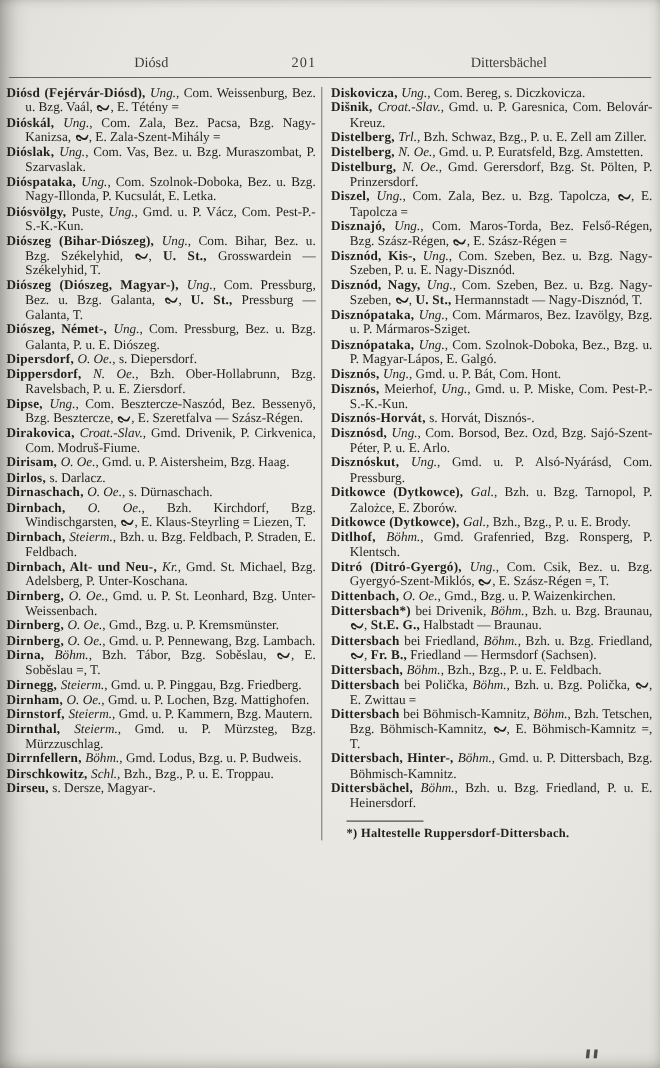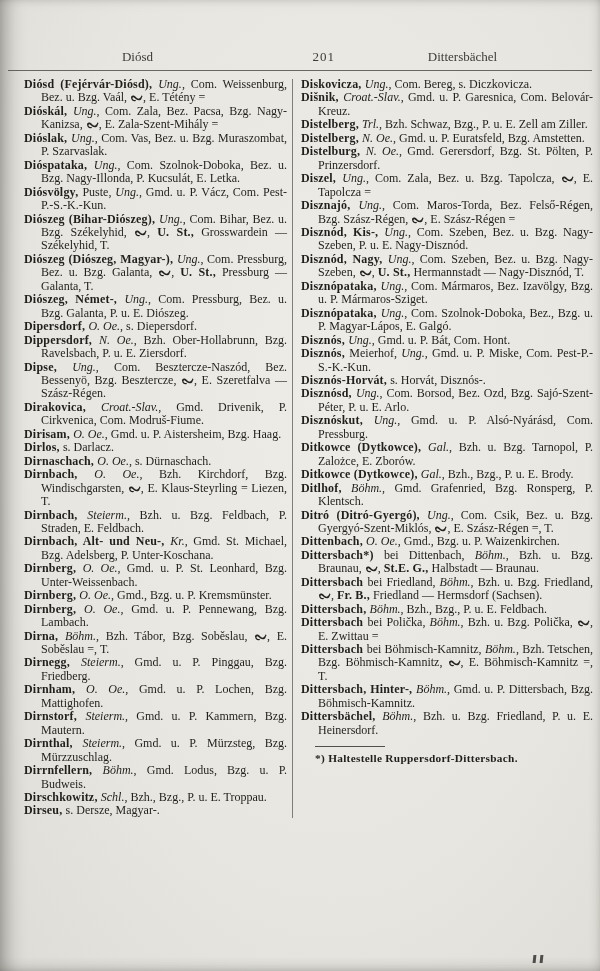--- a/index.html
+++ b/index.html
@@ -17,24 +17,24 @@
     overflow:hidden;
     font-family:"Liberation Serif","DejaVu Serif",serif;
     color:#201f1c;
   }
   .header{
     display:flex;align-items:baseline;
     padding:49px 10px 0 10px;
     font-size:13px;color:#3c3b37;
   }
   .header .h-left,.header .h-right{flex:1;text-align:center;}
-  .header .h-page{width:70px;text-align:right;letter-spacing:1px;}
+  .header .h-page{width:70px;text-align:left;letter-spacing:1px;}
   .rule{border-top:1.4px solid rgba(62,60,55,.75);margin:5px 8px 0 8px;}
   .columns{display:flex;padding-top:7px;}
-  .col-left{width:292px;padding:0 5px 0 24px;box-sizing:border-box;}
+  .col-left{width:292px;padding:0 5px 0 6px;box-sizing:border-box;}
   .divider{width:1px;background:rgba(70,68,62,.65);margin-top:1px;}
   .col-right{flex:1;padding:0 7px 0 8px;box-sizing:border-box;}
   p.entry{
     margin:0;
     text-align:justify;
     padding-left:17px;text-indent:-17px;
     font-size:12px;line-height:13.45px;
   }
   .b{font-weight:bold;letter-spacing:.2px;}
   .i{font-style:italic;}
@@ -127,21 +127,21 @@
           <p class="entry"><span class="b">Disznós-Horvát, </span><span class="r">s. Horvát, Disznós-.</span></p>
           <p class="entry"><span class="b">Disznósd, </span><span class="i">Ung.</span><span class="r">, Com. Borsod, Bez. Ozd, Bzg. Sajó-Szent-Péter, P. u. E. Arlo.</span></p>
           <p class="entry"><span class="b">Disznóskut, </span><span class="i">Ung.</span><span class="r">, Gmd. u. P. Alsó-Nyárásd, Com. Pressburg.</span></p>
           <p class="entry"><span class="b">Ditkowce (Dytkowce), </span><span class="i">Gal.</span><span class="r">, Bzh. u. Bzg. Tarnopol, P. Zalożce, E. Zborów.</span></p>
           <p class="entry"><span class="b">Ditkowce (Dytkowce), </span><span class="i">Gal.</span><span class="r">, Bzh., Bzg., P. u. E. Brody.</span></p>
           <p class="entry"><span class="b">Ditlhof, </span><span class="i">Böhm.</span><span class="r">, Gmd. Grafenried, Bzg. Ronsperg, P. Klentsch.</span></p>
           <p class="entry"><span class="b">Ditró (Ditró-Gyergó), </span><span class="i">Ung.</span><span class="r">, Com. Csik, Bez. u. Bzg. Gyergyó-Szent-Miklós, </span><span class="posthorn"><svg viewBox="0 0 24 14" width="13" height="8" aria-hidden="true">
                 <path d="M2 7 C1 3 5 1 8 3 C11 5 13 9 17 8 C20 7 20 3 22 2 L23 4 C21 6 22 10 18 11 C13 12 10 8 7 6 C5 5 4 7 5 9 C6 11 9 11 10 10 L11 12 C8 14 3 13 2 7 Z" fill="#23221f"></path>
               </svg></span><span class="r">, E. Szász-Régen =, T.</span></p>
           <p class="entry"><span class="b">Dittenbach, </span><span class="i">O. Oe.</span><span class="r">, Gmd., Bzg. u. P. Waizenkirchen.</span></p>
-          <p class="entry"><span class="b">Dittersbach*) </span><span class="r">bei Dittenbach, </span><span class="i">Böhm.</span><span class="r">, Bzh. u. Bzg. Braunau, </span><span class="posthorn"><svg viewBox="0 0 24 14" width="13" height="8" aria-hidden="true">
+          <p class="entry"><span class="b">Dittersbach*) </span><span class="r">bei Drivenik, </span><span class="i">Böhm.</span><span class="r">, Bzh. u. Bzg. Braunau, </span><span class="posthorn"><svg viewBox="0 0 24 14" width="13" height="8" aria-hidden="true">
                 <path d="M2 7 C1 3 5 1 8 3 C11 5 13 9 17 8 C20 7 20 3 22 2 L23 4 C21 6 22 10 18 11 C13 12 10 8 7 6 C5 5 4 7 5 9 C6 11 9 11 10 10 L11 12 C8 14 3 13 2 7 Z" fill="#23221f"></path>
               </svg></span><span class="r">, </span><span class="b">St.E. G.,</span><span class="r"> Halbstadt — Braunau.</span></p>
           <p class="entry"><span class="b">Dittersbach </span><span class="r">bei Friedland, </span><span class="i">Böhm.</span><span class="r">, Bzh. u. Bzg. Friedland, </span><span class="posthorn"><svg viewBox="0 0 24 14" width="13" height="8" aria-hidden="true">
                 <path d="M2 7 C1 3 5 1 8 3 C11 5 13 9 17 8 C20 7 20 3 22 2 L23 4 C21 6 22 10 18 11 C13 12 10 8 7 6 C5 5 4 7 5 9 C6 11 9 11 10 10 L11 12 C8 14 3 13 2 7 Z" fill="#23221f"></path>
               </svg></span><span class="r">, </span><span class="b">Fr. B.,</span><span class="r"> Friedland — Hermsdorf (Sachsen).</span></p>
           <p class="entry"><span class="b">Dittersbach, </span><span class="i">Böhm.</span><span class="r">, Bzh., Bzg., P. u. E. Feldbach.</span></p>
           <p class="entry"><span class="b">Dittersbach </span><span class="r">bei Polička, </span><span class="i">Böhm.</span><span class="r">, Bzh. u. Bzg. Polička, </span><span class="posthorn"><svg viewBox="0 0 24 14" width="13" height="8" aria-hidden="true">
                 <path d="M2 7 C1 3 5 1 8 3 C11 5 13 9 17 8 C20 7 20 3 22 2 L23 4 C21 6 22 10 18 11 C13 12 10 8 7 6 C5 5 4 7 5 9 C6 11 9 11 10 10 L11 12 C8 14 3 13 2 7 Z" fill="#23221f"></path>
               </svg></span><span class="r">, E. Zwittau =</span></p>
           <p class="entry"><span class="b">Dittersbach </span><span class="r">bei Böhmisch-Kamnitz, </span><span class="i">Böhm.</span><span class="r">, Bzh. Tetschen, Bzg. Böhmisch-Kamnitz, </span><span class="posthorn"><svg viewBox="0 0 24 14" width="13" height="8" aria-hidden="true">

